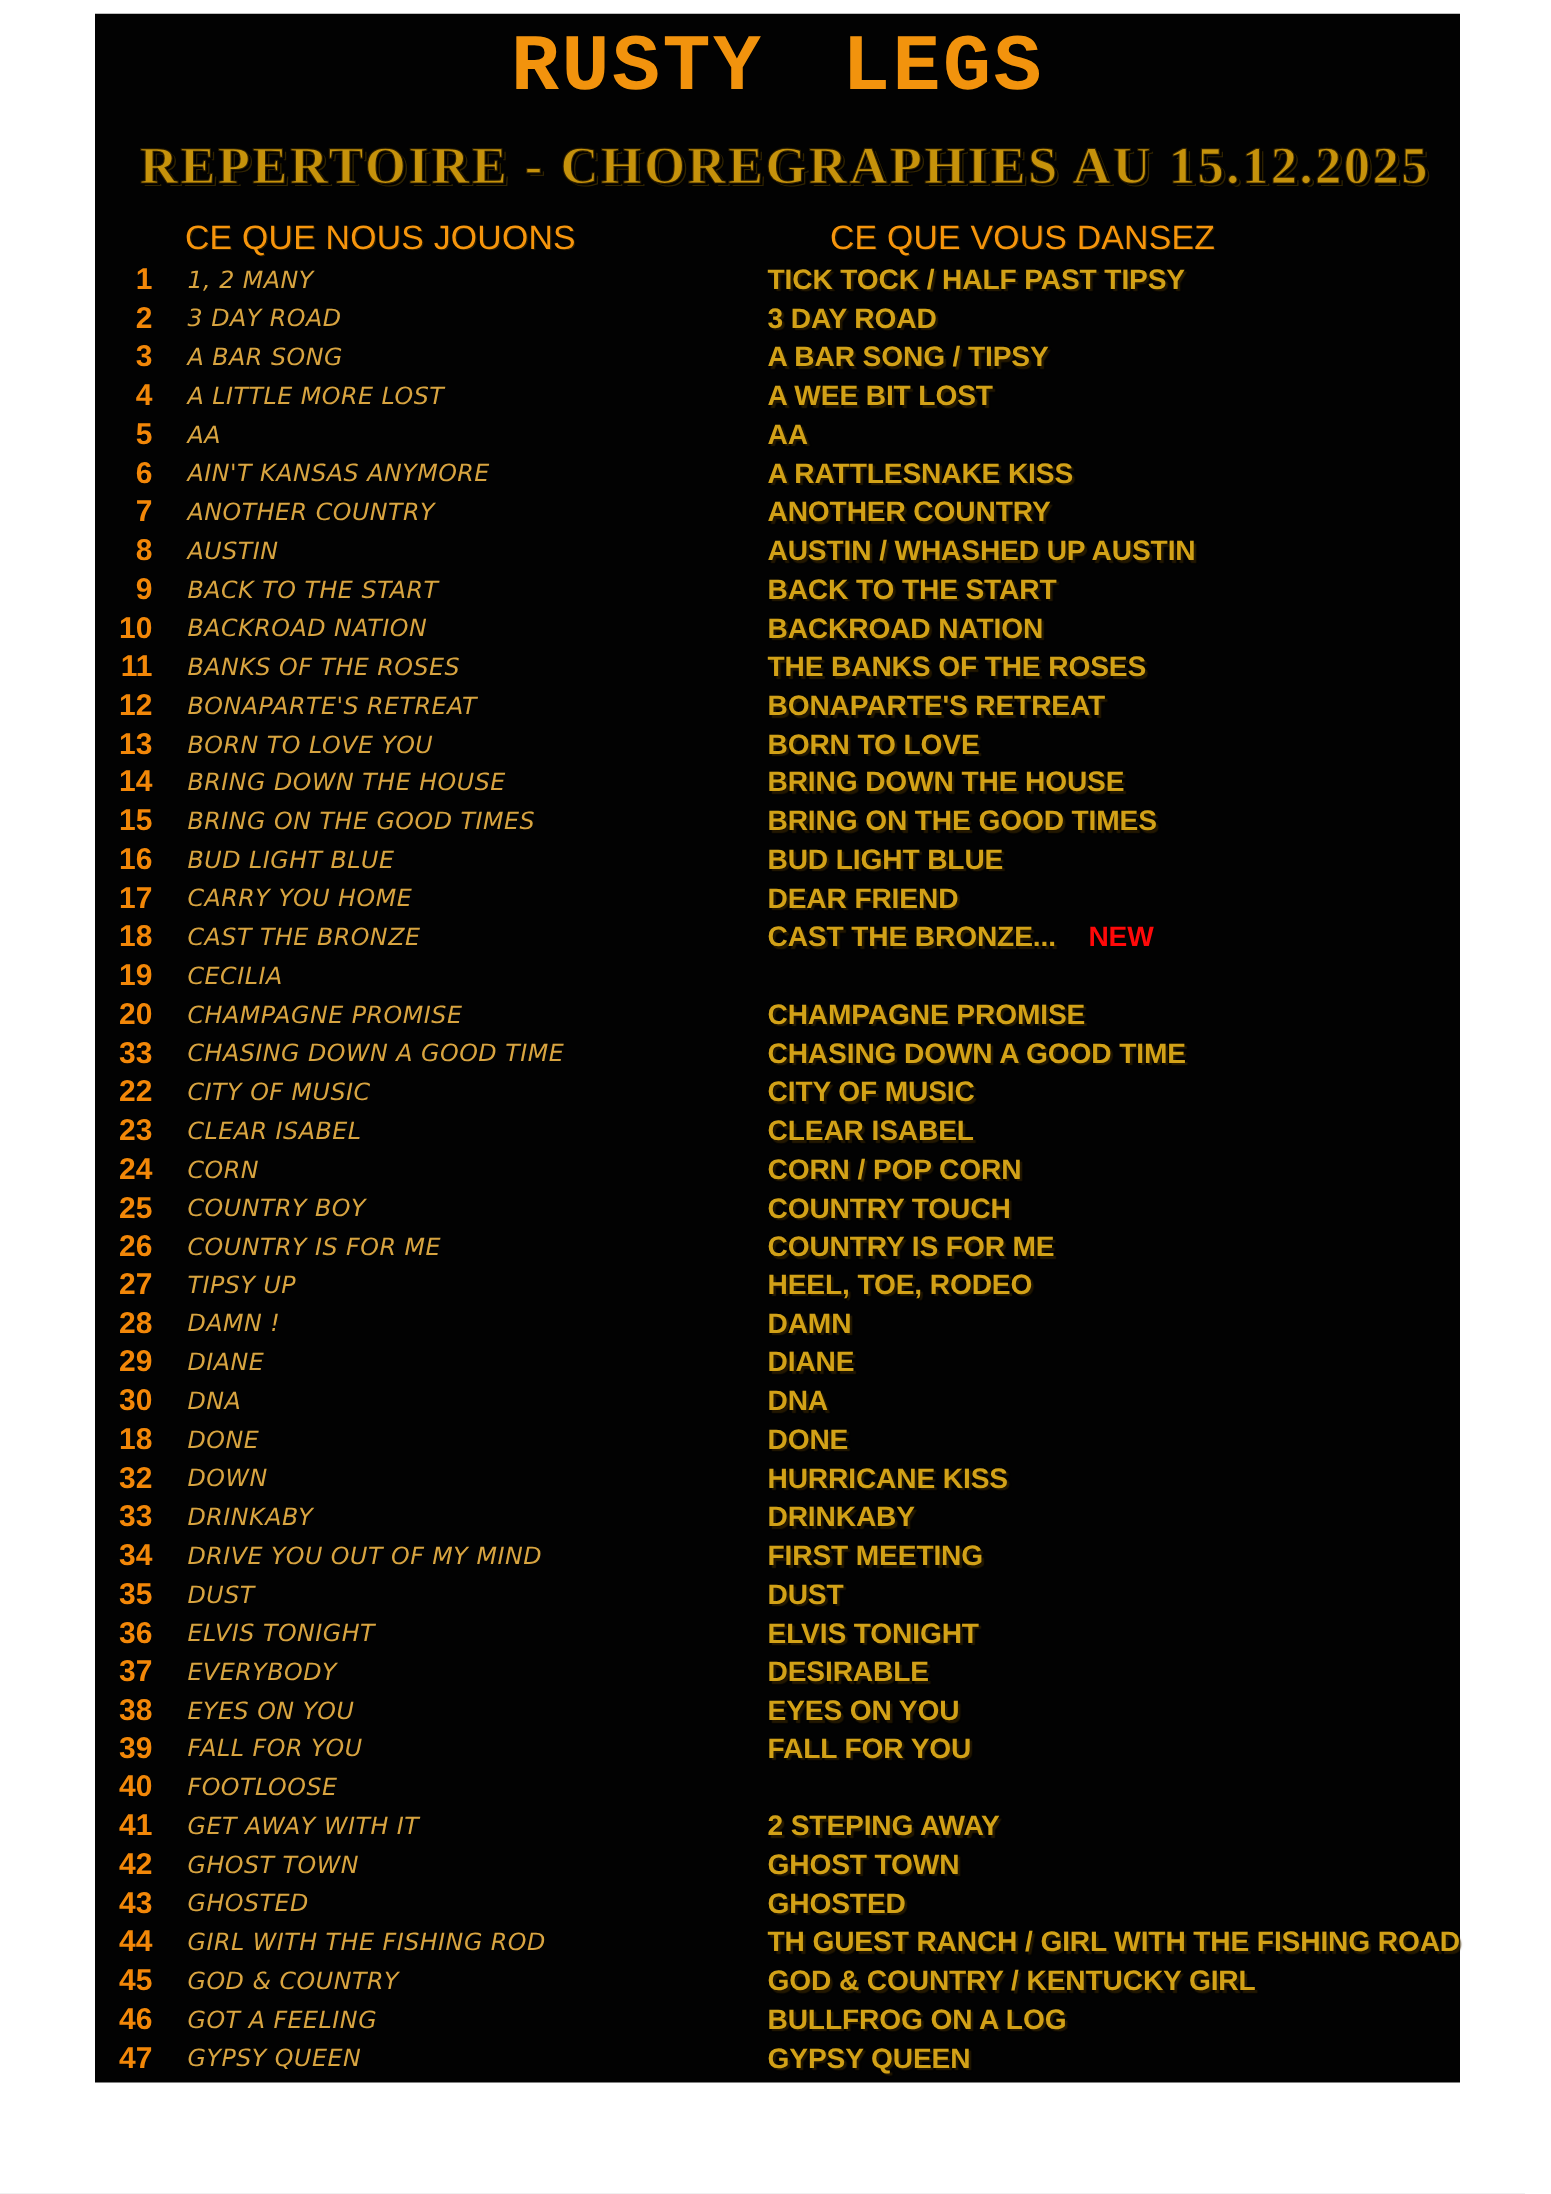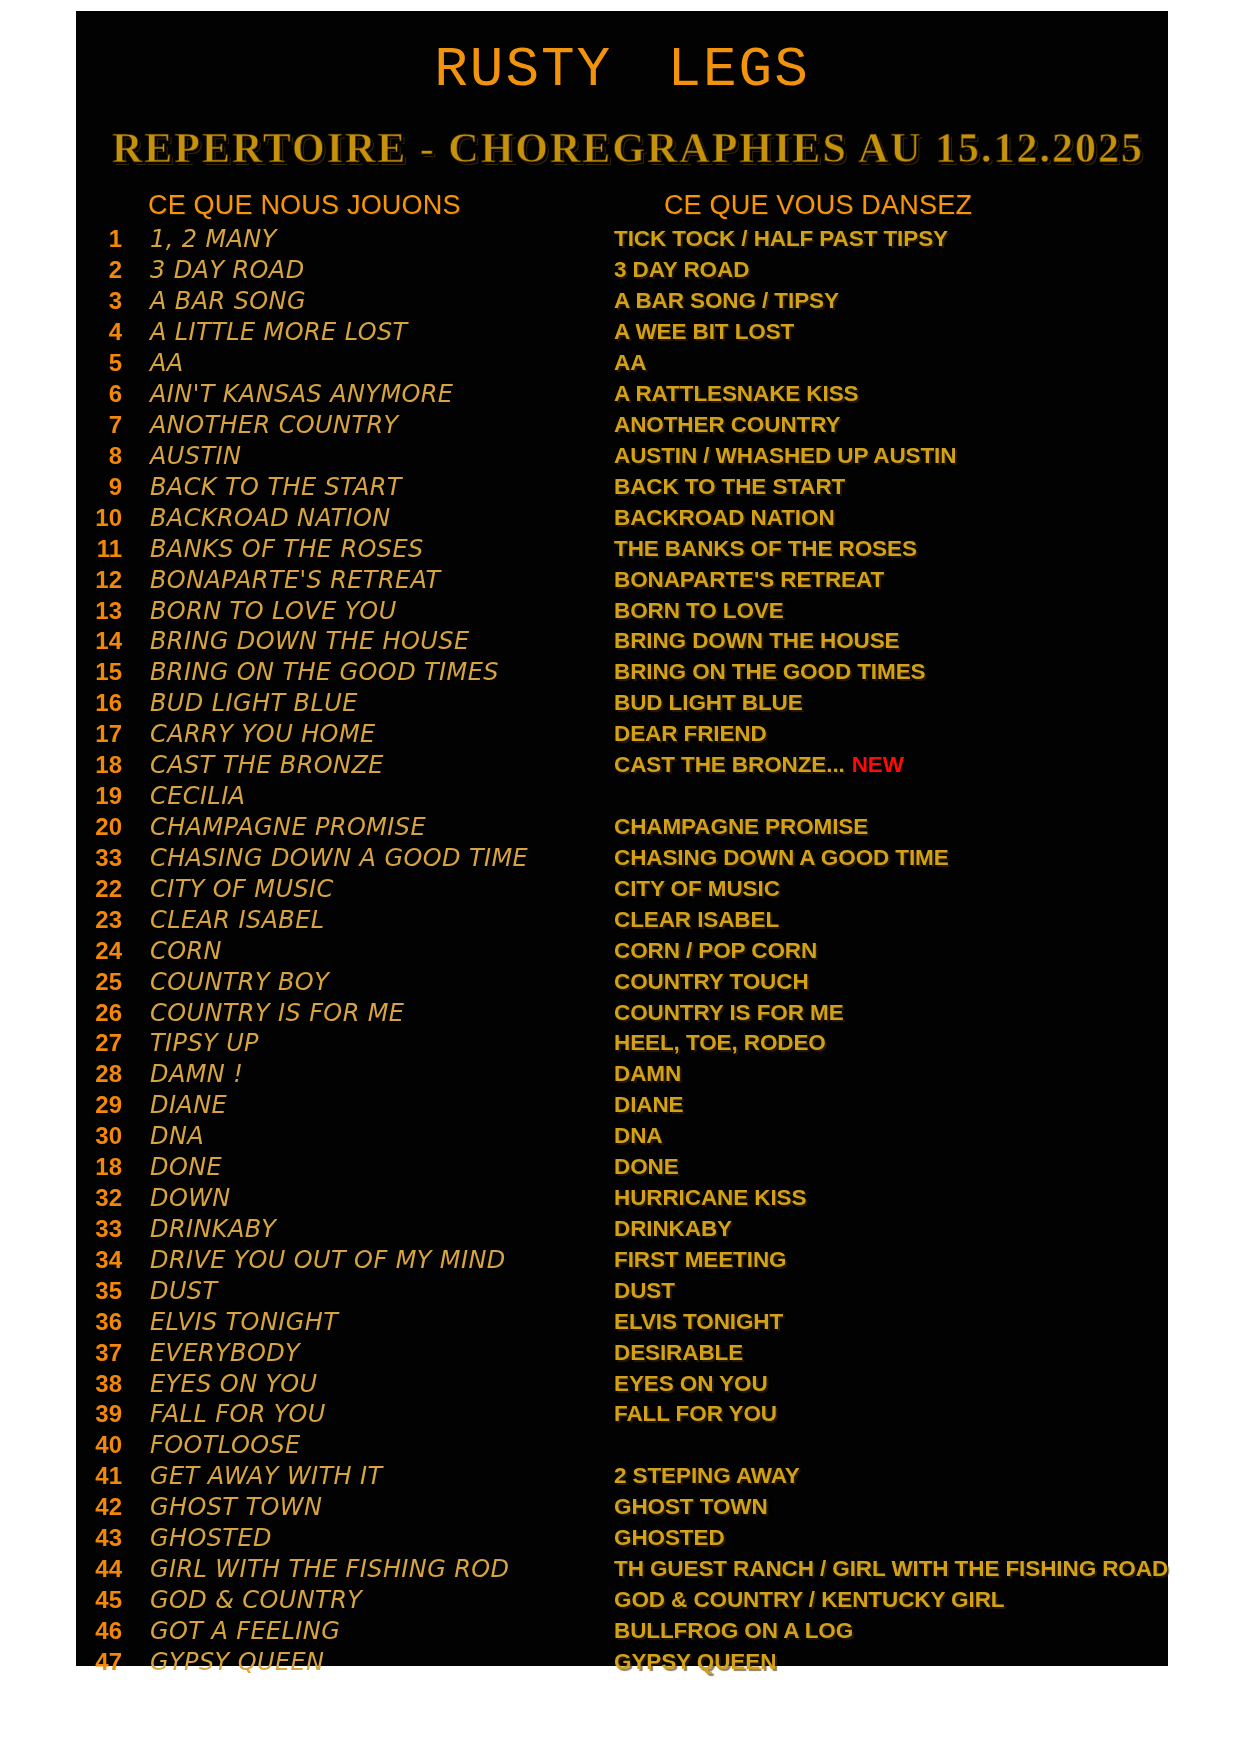--- a/index.html
+++ b/index.html
@@ -15,25 +15,25 @@
     position: absolute;
     left: 76px;
     top: 11px;
     width: 1092px;
     height: 1655px;
     background: var(--page-bg, #020202);
     box-sizing: border-box;
     padding-top: 8px;
   }
   .title {
-    margin: 15px;
+    margin: 0;
     text-align: center;
     font-family: "Liberation Mono", "DejaVu Sans Mono", monospace;
-    font-weight: normal;
-    font-size: 56px;
+    font-weight: bold;
+    font-size: 64px;
     line-height: 72px;
     letter-spacing: 2px;
     word-spacing: 0.35em;
     color: var(--title-color, #F2930D);
   }
   .subtitle {
     margin-top: 18px;
     text-align: center;
     font-family: "Liberation Serif", "DejaVu Serif", serif;
     font-weight: bold;
@@ -77,36 +77,36 @@
   .cell.num {
     text-align: right;
     font-weight: bold;
     font-size: 24px;
     color: var(--number-color, #F28708);
   }
   .cell.song {
     padding-left: 28px;
     font-family: "DejaVu Sans", sans-serif;
     font-style: italic;
-    font-size: 24px;
+    font-size: 19px;
     letter-spacing: 0.4px;
     color: var(--song-color, #D8A440);
   }
   .cell.dance {
     padding-left: 28px;
     font-weight: bold;
     font-size: 22.5px;
     letter-spacing: -0.1px;
     color: var(--dance-color, #D2A117);
     text-shadow: 2px 2px 1px rgba(60,40,0,0.6);
   }
   .new-badge {
     display: none;
     color: var(--badge-color, #FF0909);
-    margin-left: 7px;
+    margin-left: 26px;
     text-shadow: none;
   }
   .new-badge.show { display: inline; }
 </style>
 </head>
 <body>
 
 <div class="sheet">
   <h1 class="title">RUSTY LEGS</h1>
   <div class="subtitle">REPERTOIRE - CHOREGRAPHIES AU 15.12.2025</div>

